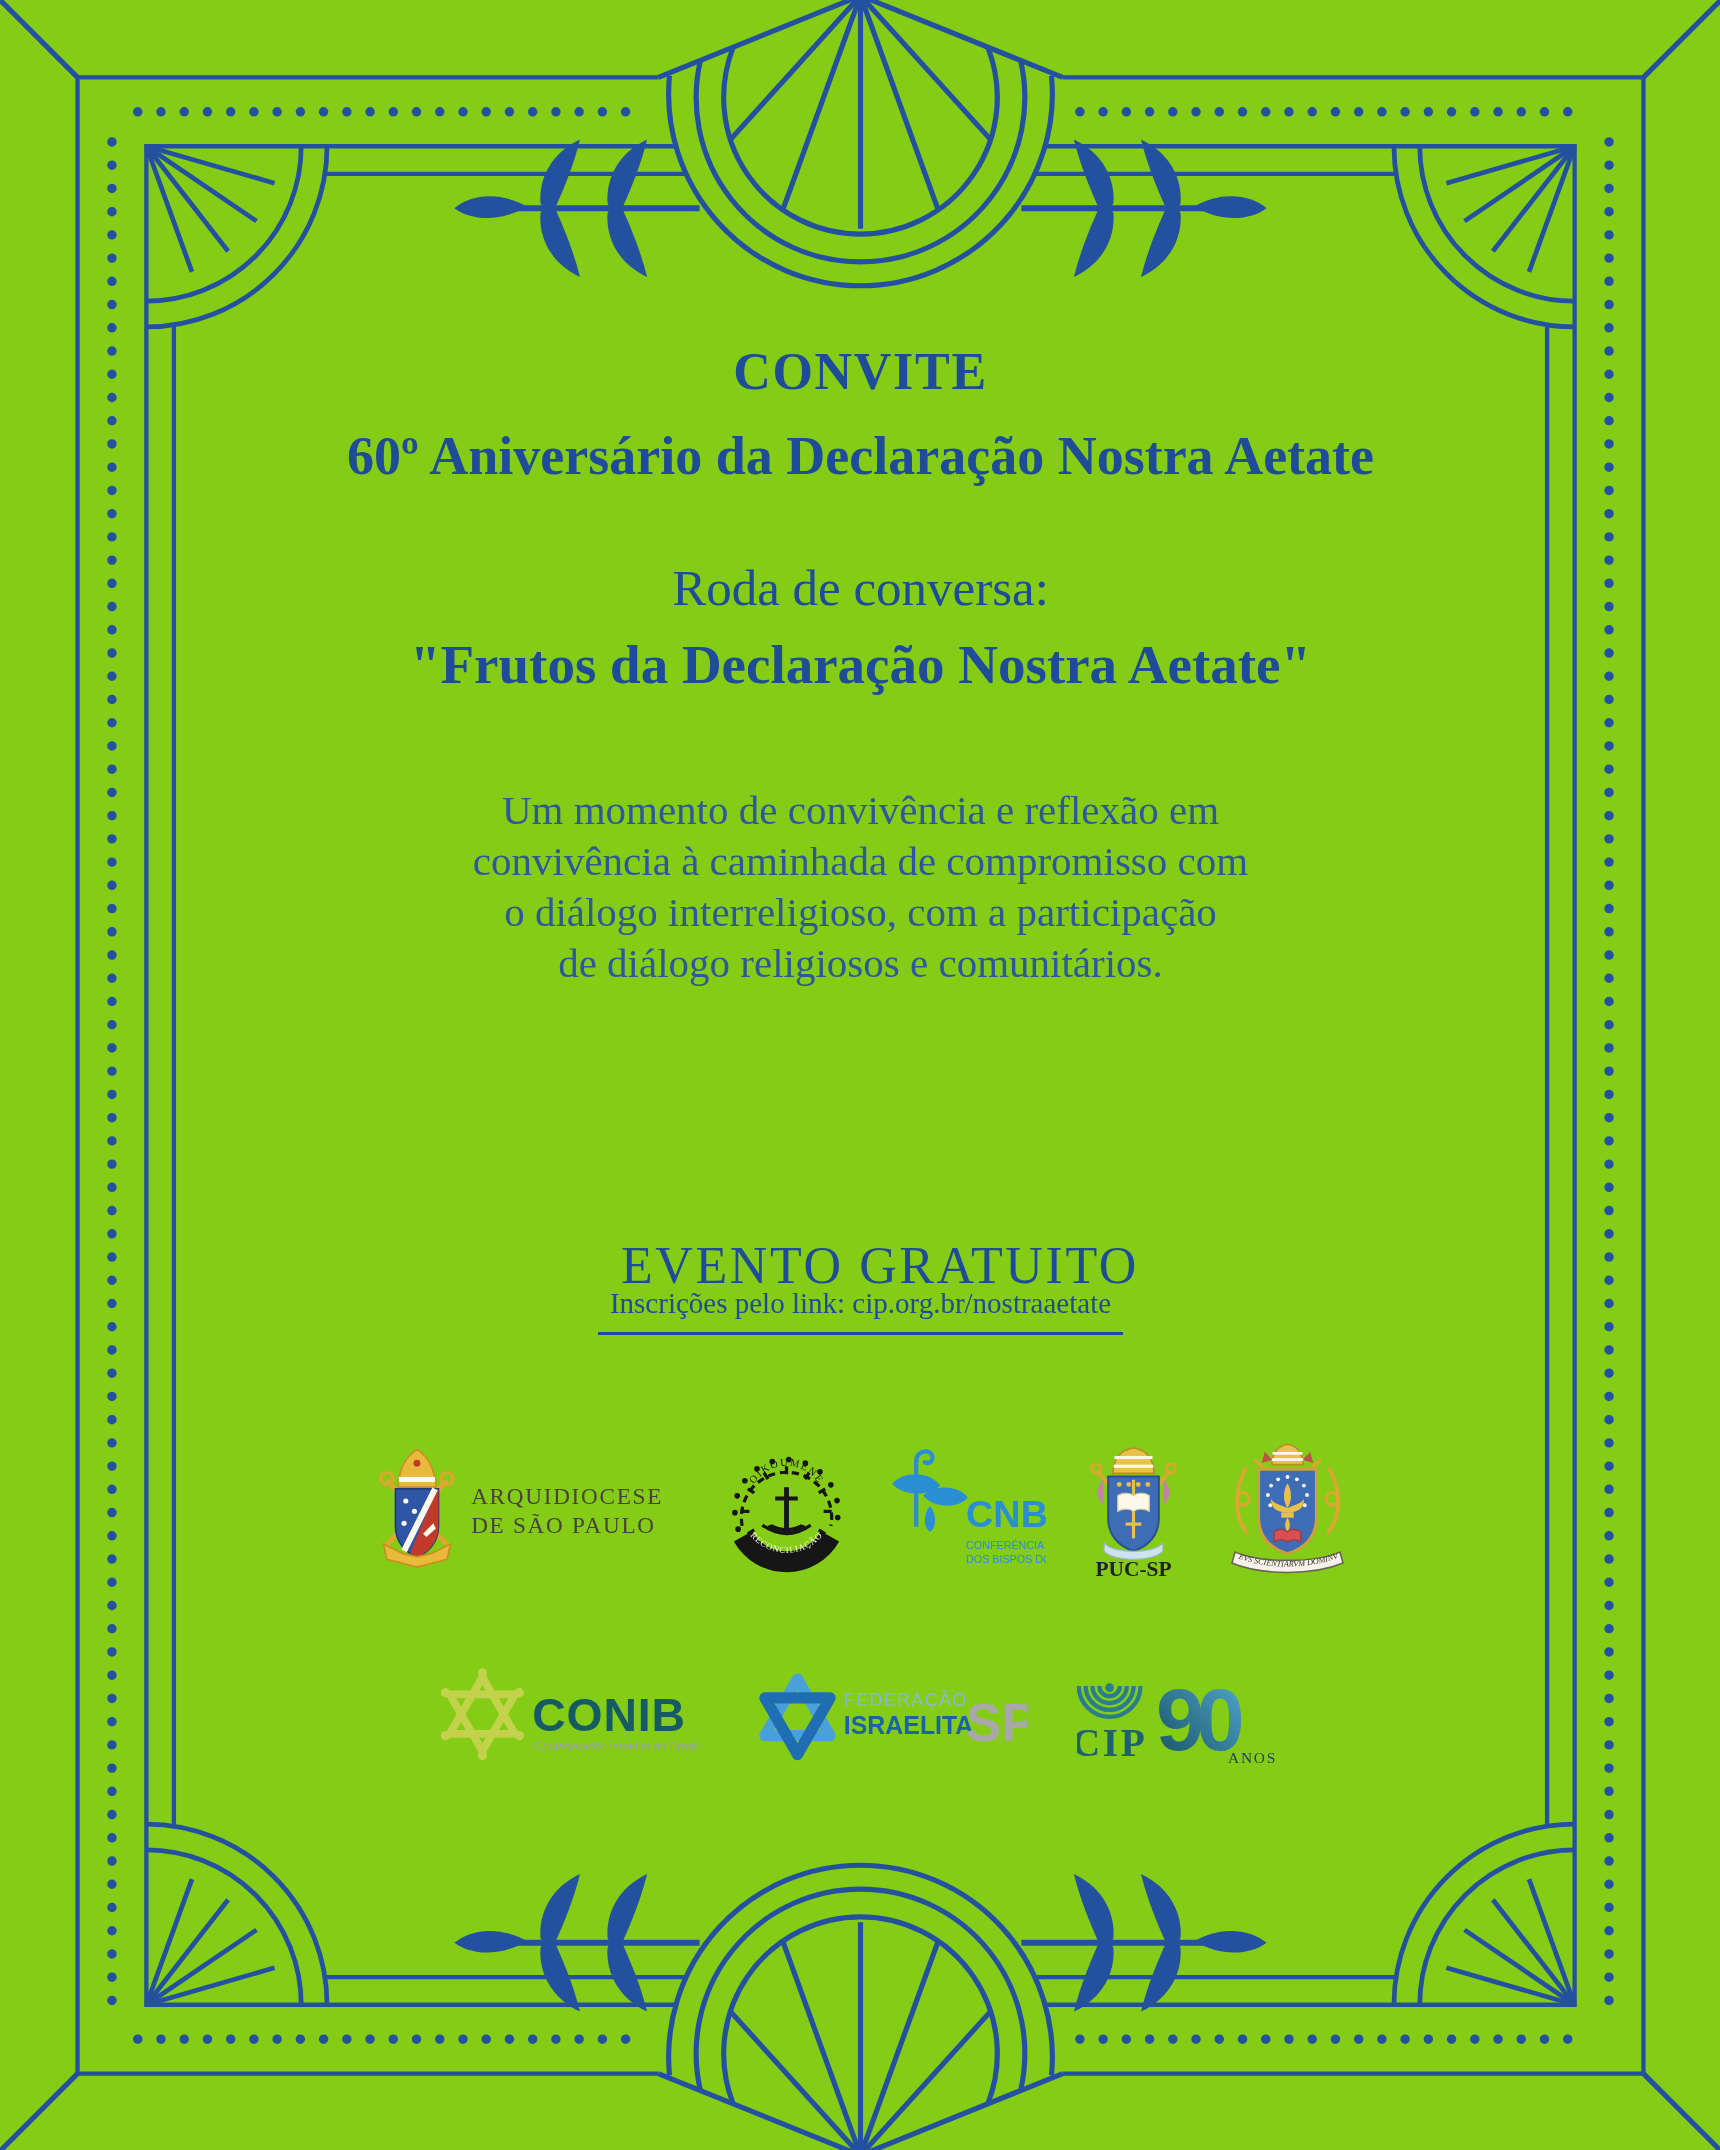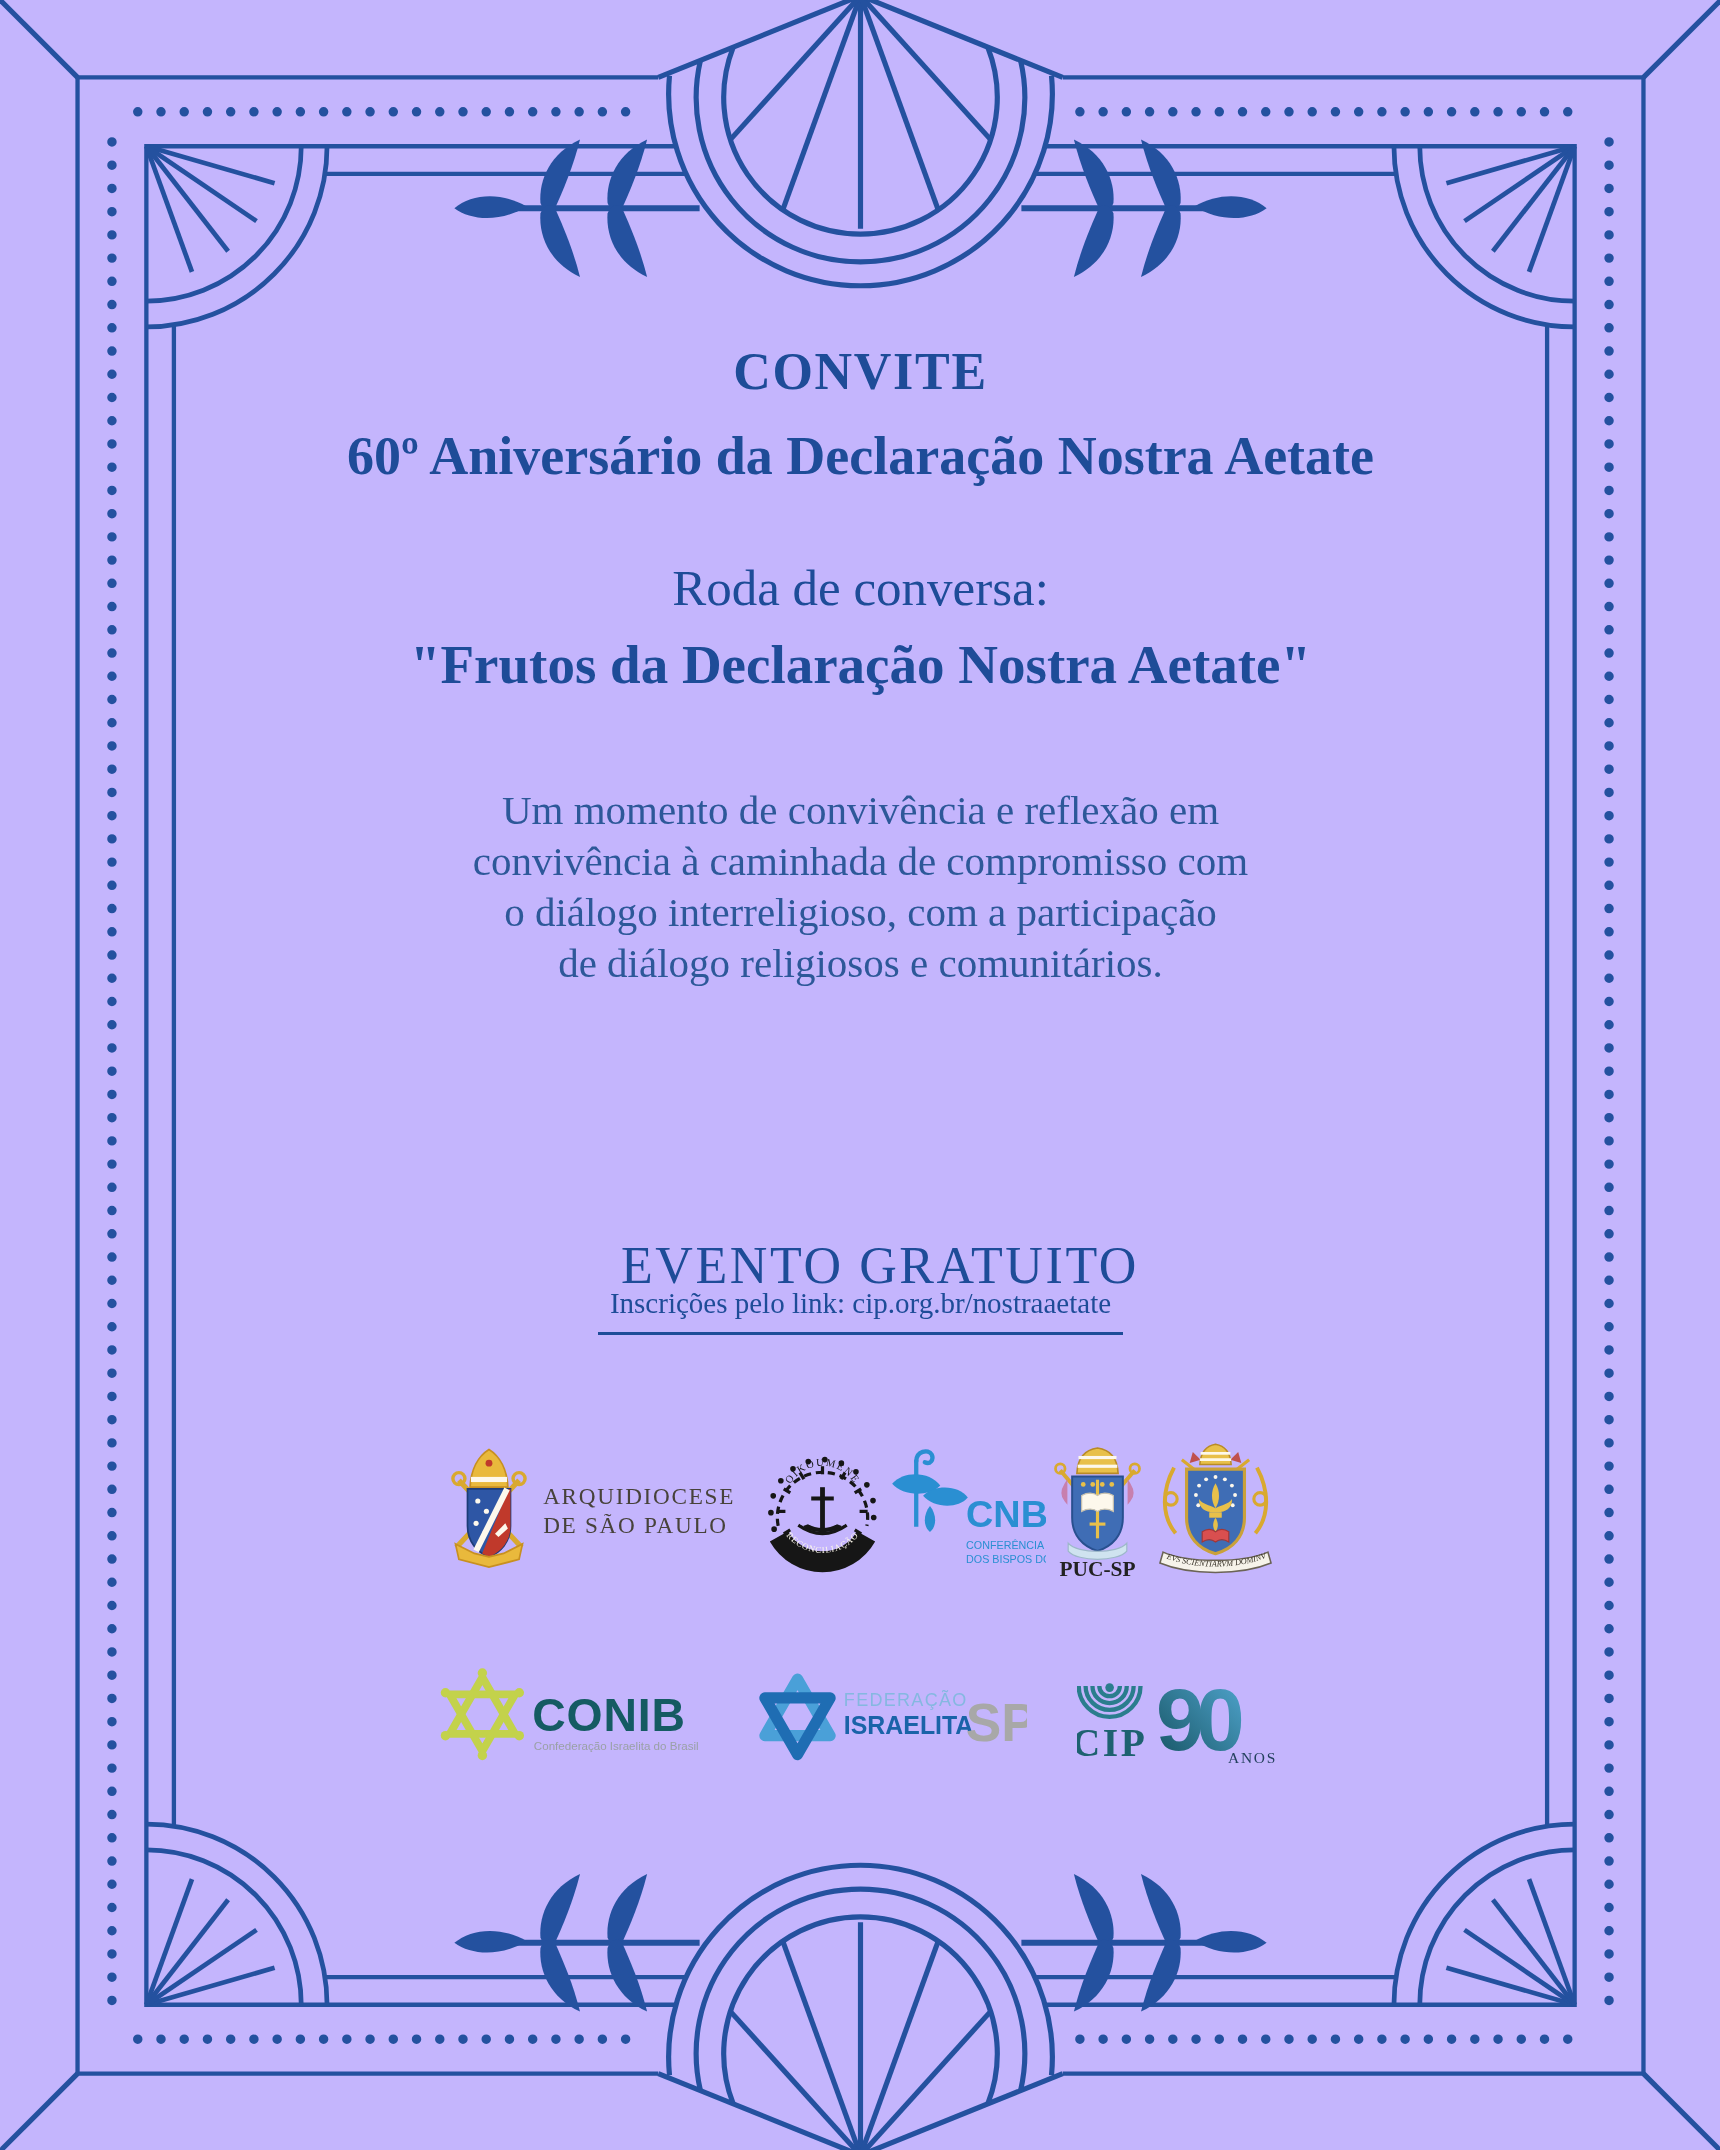--- a/index.html
+++ b/index.html
@@ -1,32 +1,32 @@
 <!DOCTYPE html>
 <html style="font-size:13.8px"><head>
 <meta charset="utf-8">
 <style>
   html,body{margin:0;padding:0;background:#e8e4d8;}
   .poster{
-    position:relative;width:1721px;height:2151px;background:#c4b5fd;
+    position:relative;width:1721px;height:2151px;background:#84cc16;
     overflow:hidden;font-family:"Liberation Serif",serif;
   }
   .border-svg{position:absolute;inset:0;}
   .txt{position:absolute;left:0;right:0;text-align:center;color:#1e4c98;}
   .title{top:342px;font-size:52px;font-weight:bold;letter-spacing:1.7px;}
   .subtitle{top:425px;font-size:54px;font-weight:bold;}
   .session-label{top:559px;font-size:51px;font-weight:normal;text-align:center;}
   .session-title{top:633px;font-size:55px;font-weight:bold;}
   .description{top:785px;font-size:41px;line-height:51px;color:#2d5899;}
   .datetime{top:1101px;font-size:52px;font-weight:bold;}
   .free{top:1236px;font-size:52px;letter-spacing:2.6px;padding-left:39px;}
   .registration{top:1287px;font-size:29px;font-family:Liberation Serif, serif;}
   .registration span{display:inline-block;border-bottom:3.4px solid #1e4c98;padding:0 12px 12px;}
   .logo-row{position:absolute;left:0;right:0;display:flex;justify-content:center;align-items:center;}
-  .row1{top:1439px;}
+  .row1{top:1439px;gap:36px;}
   .row2{top:1667px;gap:50px;}
   .logo-row svg{display:block;}
   .sans{font-family:"Liberation Sans",sans-serif;}
   .serif{font-family:"Liberation Serif",serif;}
 </style>
 </head>
 <body>
 
 <div class="poster">
 

